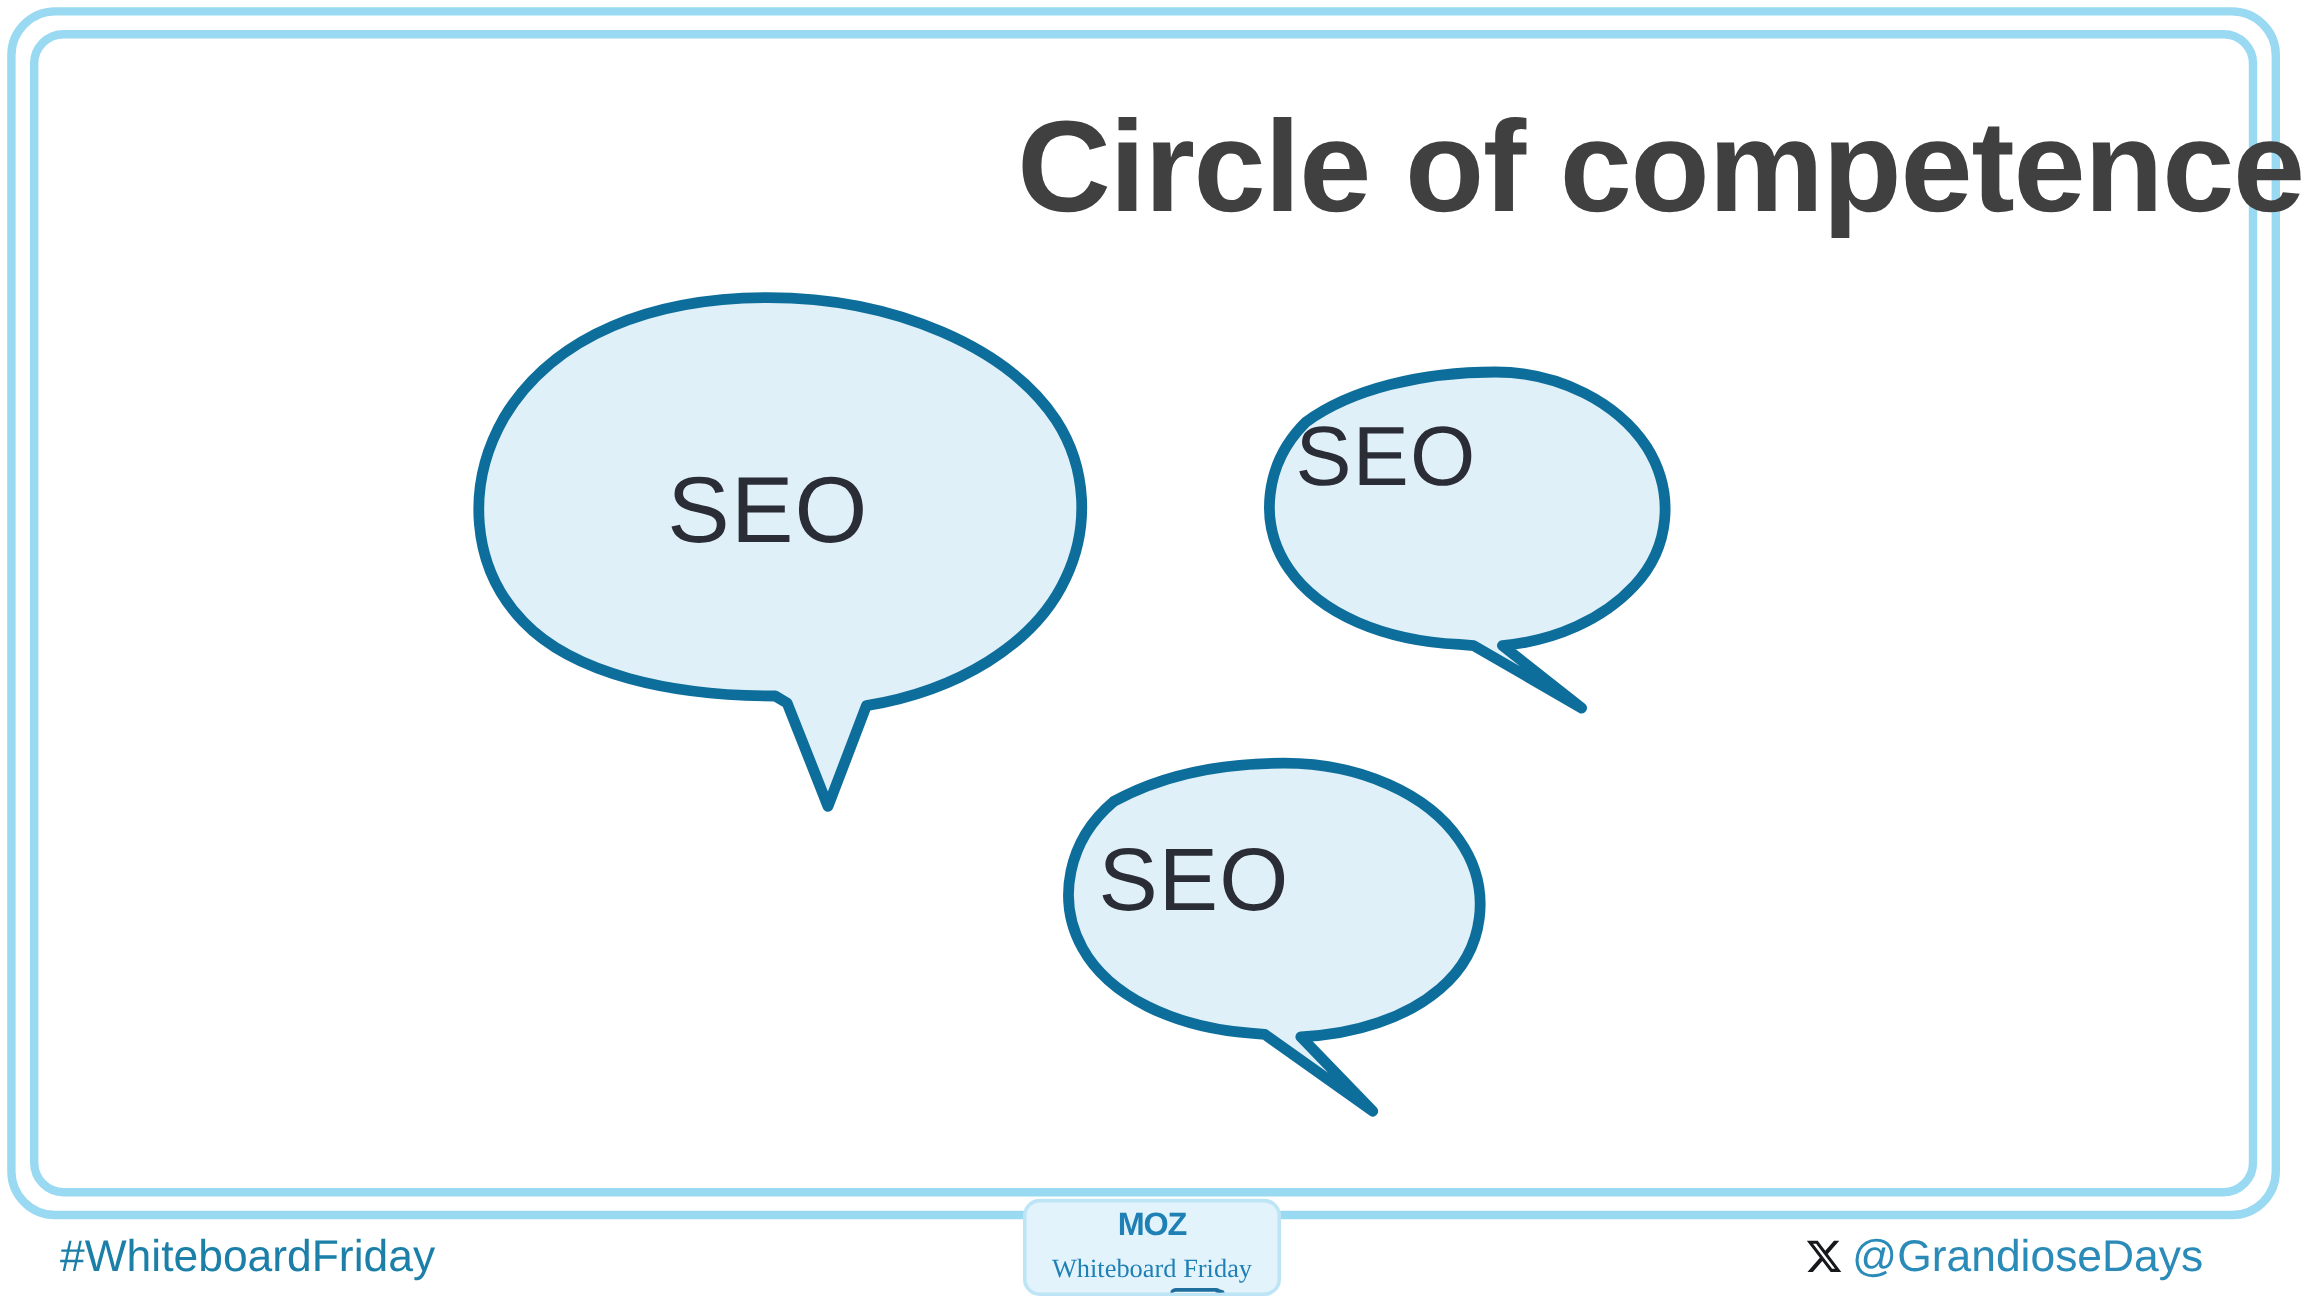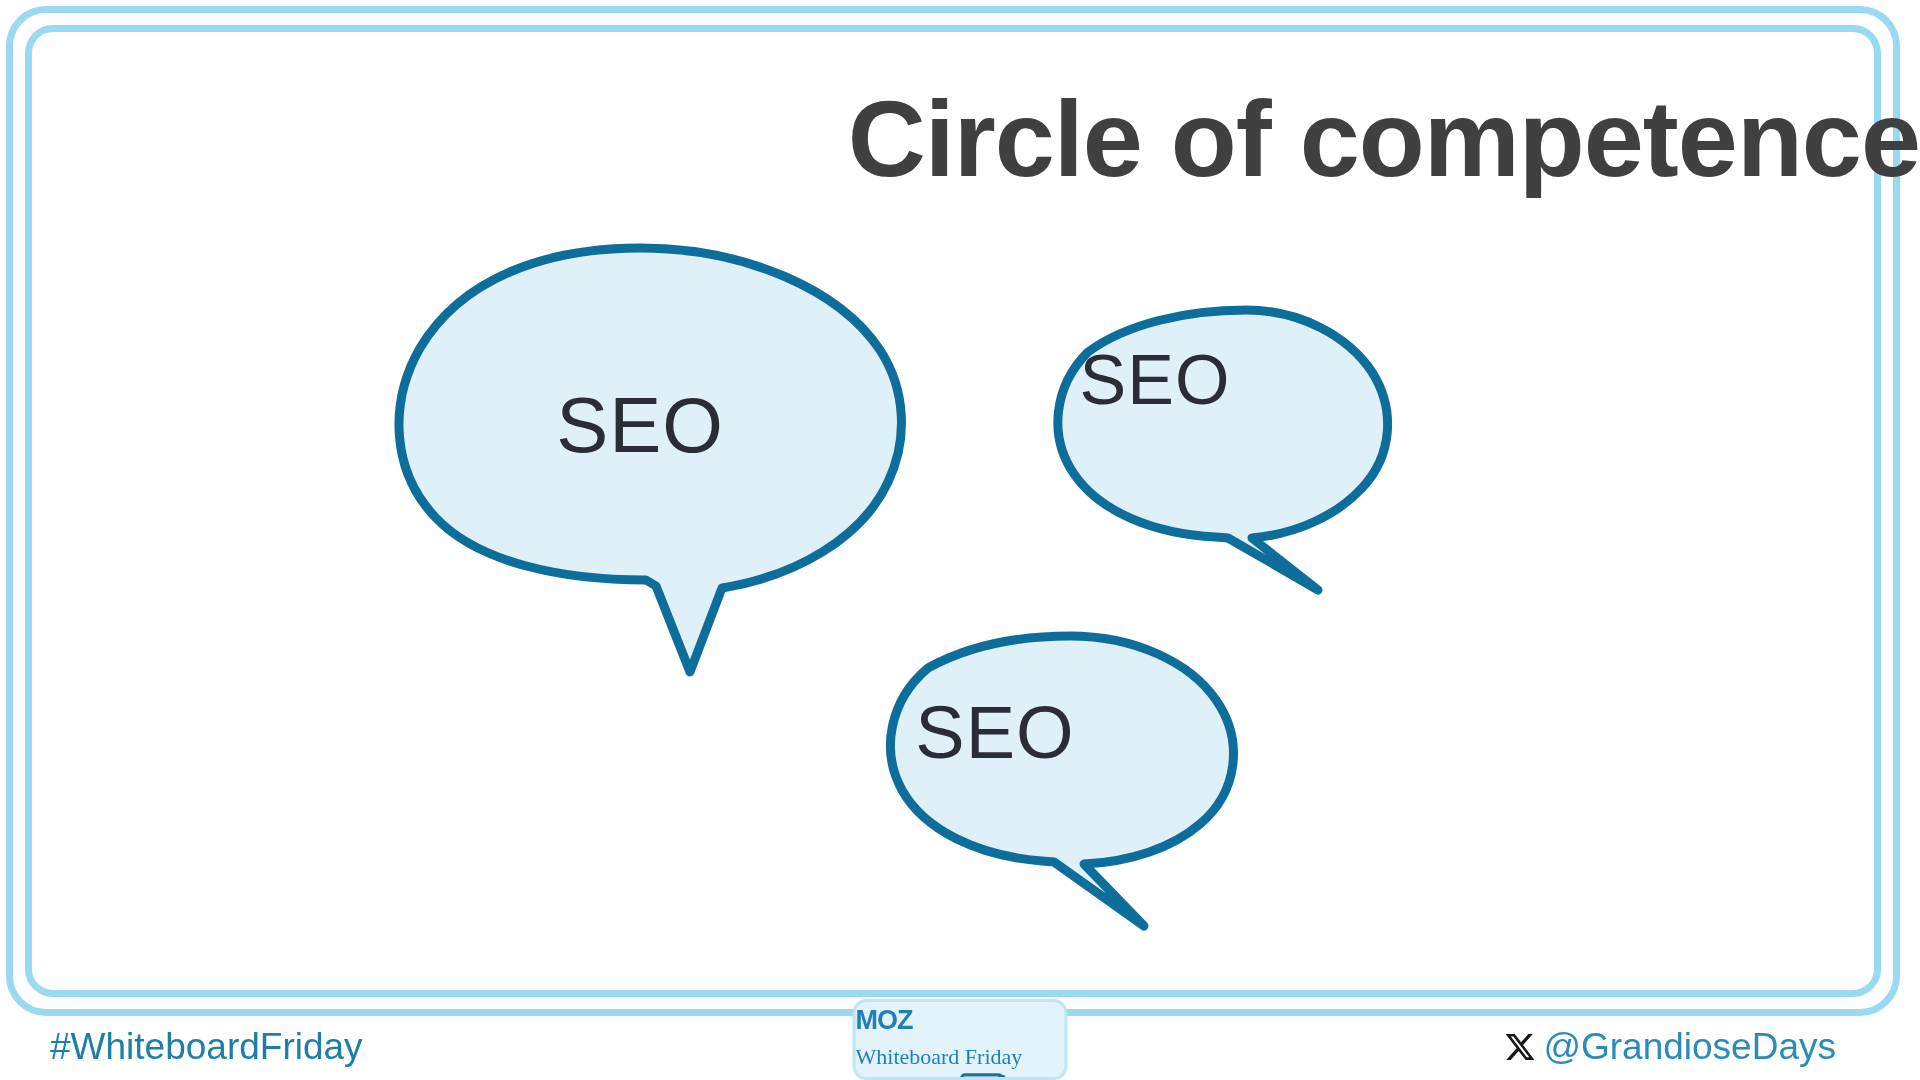--- a/index.html
+++ b/index.html
@@ -119,20 +119,21 @@
     position: absolute;
     left: 50%;
     transform: translateX(-50%);
     top: 999px;
     width: 215px;
     height: 81px;
     background: #e3f3fb;
     border: 3px solid #bde5f5;
     border-radius: 14px;
     box-sizing: border-box;
+    text-align: center;
     overflow: hidden;
   }
   .moz-badge .moz-word {
     margin-top: 5px;
     font-size: 27px;
     font-weight: bold;
     color: #1f80b5;
     letter-spacing: -1px;
     line-height: 1;
   }

